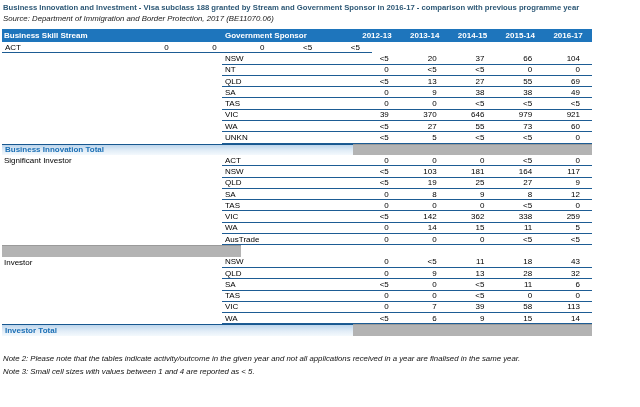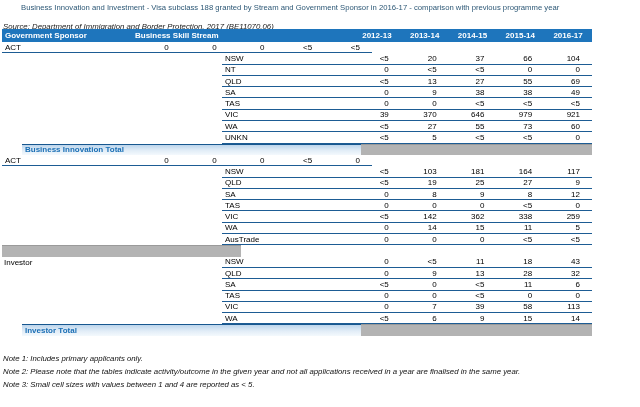--- a/index.html
+++ b/index.html
@@ -1,61 +1,61 @@
 <!DOCTYPE html>
 <html><head>
 <meta charset="utf-8">
 <style>
   html,body{margin:0;padding:0;background:#fff;}
   #page{position:relative;width:640px;height:407px;background:#ffffff;
         font-family:"Liberation Sans", sans-serif;overflow:hidden;}
 
-  #title{position:absolute;left:21px;top:3px;width:504px;
-         font-size:7.7px;font-weight:normal;color:#2D5876;white-space:nowrap;}
+  #title{position:absolute;left:3px;top:3px;width:504px;
+         font-size:7.7px;font-weight:bold;color:#2D5876;white-space:nowrap;}
   #source{position:absolute;left:3px;top:14px;width:630px;
-          font-size:7.8px;font-style:italic;color:#1a1a1a;white-space:nowrap;margin-top:8px;}
+          font-size:7.8px;font-style:italic;color:#1a1a1a;white-space:nowrap;}
 
   #grants-table{position:absolute;left:2px;top:29px;width:590px;}
   .row{display:flex;height:11.3px;}
   .cell{box-sizing:border-box;font-size:8px;display:flex;align-items:center;
         overflow:hidden;white-space:nowrap;}
   .c-stream{width:220px;padding-left:2px;color:#000;}
   .c-sponsor{width:131px;padding-left:3px;color:#000;
              border-bottom:1.5px solid #1D5C94;}
   .c-year{width:47.8px;justify-content:flex-end;padding-right:12px;color:#000;
           border-bottom:1.5px solid #1D5C94;}
 
   .header-row{height:13px;background:#1E75BC;}
   .header-row .cell{border-bottom:none;color:#ffffff;font-weight:bold;}
   .header-row .c-year{justify-content:center;padding-right:0;text-align:right;}
 
   .row-total{height:11.3px;}
   .total-label{box-sizing:border-box;width:351px;display:flex;align-items:center;
                padding-left:3px;font-size:8px;font-weight:bold;color:#1B6FB5;
                background:linear-gradient(180deg,#BCD5EC 0%,#E2EDF7 55%,#F4F9FD 100%);
-               border-top:1.3px solid #17578F;margin-left:20px;}
+               border-top:1.3px solid #17578F;}
   .total-gray{box-sizing:border-box;width:239px;background:#B3B3B3;
               border-top:1.3px solid #9A9A9A;}
 
   #notes{position:absolute;left:3px;top:352px;width:634px;}
   .note{font-size:7.8px;font-style:italic;color:#111;line-height:13px;
         white-space:nowrap;}
 </style>
 </head>
 <body>
 
 <div id="page">
 
   <div id="title">Business Innovation and Investment - Visa subclass 188 granted by Stream and Government Sponsor in 2016-17 - comparison with previous programme year</div>
   <div id="source">Source: Department of Immigration and Border Protection, 2017 (BE11070.06)</div>
 
   <div id="grants-table">
     <div class="row header-row">
+      <div class="cell c-stream">Business Skill Stream</div>
       <div class="cell c-sponsor">Government Sponsor</div>
-      <div class="cell c-stream">Business Skill Stream</div>
       <div class="cell c-year">2012-13</div>
       <div class="cell c-year">2013-14</div>
       <div class="cell c-year">2014-15</div>
       <div class="cell c-year">2015-14</div>
       <div class="cell c-year">2016-17</div>
     </div>
     <div id="table-body">
         <div class="row">
           <div class="cell c-sponsor">ACT</div>
           <div class="cell c-year">0</div>
@@ -134,20 +134,21 @@
           <div class="cell c-year">5</div>
           <div class="cell c-year">&lt;5</div>
           <div class="cell c-year">&lt;5</div>
           <div class="cell c-year">0</div>
         </div>
         <div class="row row-total">
           <div class="total-label">Business Innovation Total</div>
           <div class="total-gray"></div>
         </div>
         <div class="row">
+          <div class="cell c-stream">Significant Investor</div>
           <div class="cell c-sponsor">ACT</div>
           <div class="cell c-year">0</div>
           <div class="cell c-year">0</div>
           <div class="cell c-year">0</div>
           <div class="cell c-year">&lt;5</div>
           <div class="cell c-year">0</div>
         </div>
         <div class="row">
           <div class="cell c-stream"></div>
           <div class="cell c-sponsor">NSW</div>
@@ -269,18 +270,17 @@
           <div class="cell c-year">14</div>
         </div>
         <div class="row row-total">
           <div class="total-label">Investor Total</div>
           <div class="total-gray"></div>
         </div>
       </div>
   </div>
 
   <div id="notes">
-    <div class="note">Note 1: Includes primary applicants only.</div>
     <div class="note">Note 2: Please note that the tables indicate activity/outcome in the given year and not all applications received in a year are finalised in the same year.</div>
     <div class="note">Note 3: Small cell sizes with values between 1 and 4 are reported as &lt; 5.</div>
   </div>
 
 </div>
 
 </body></html>

